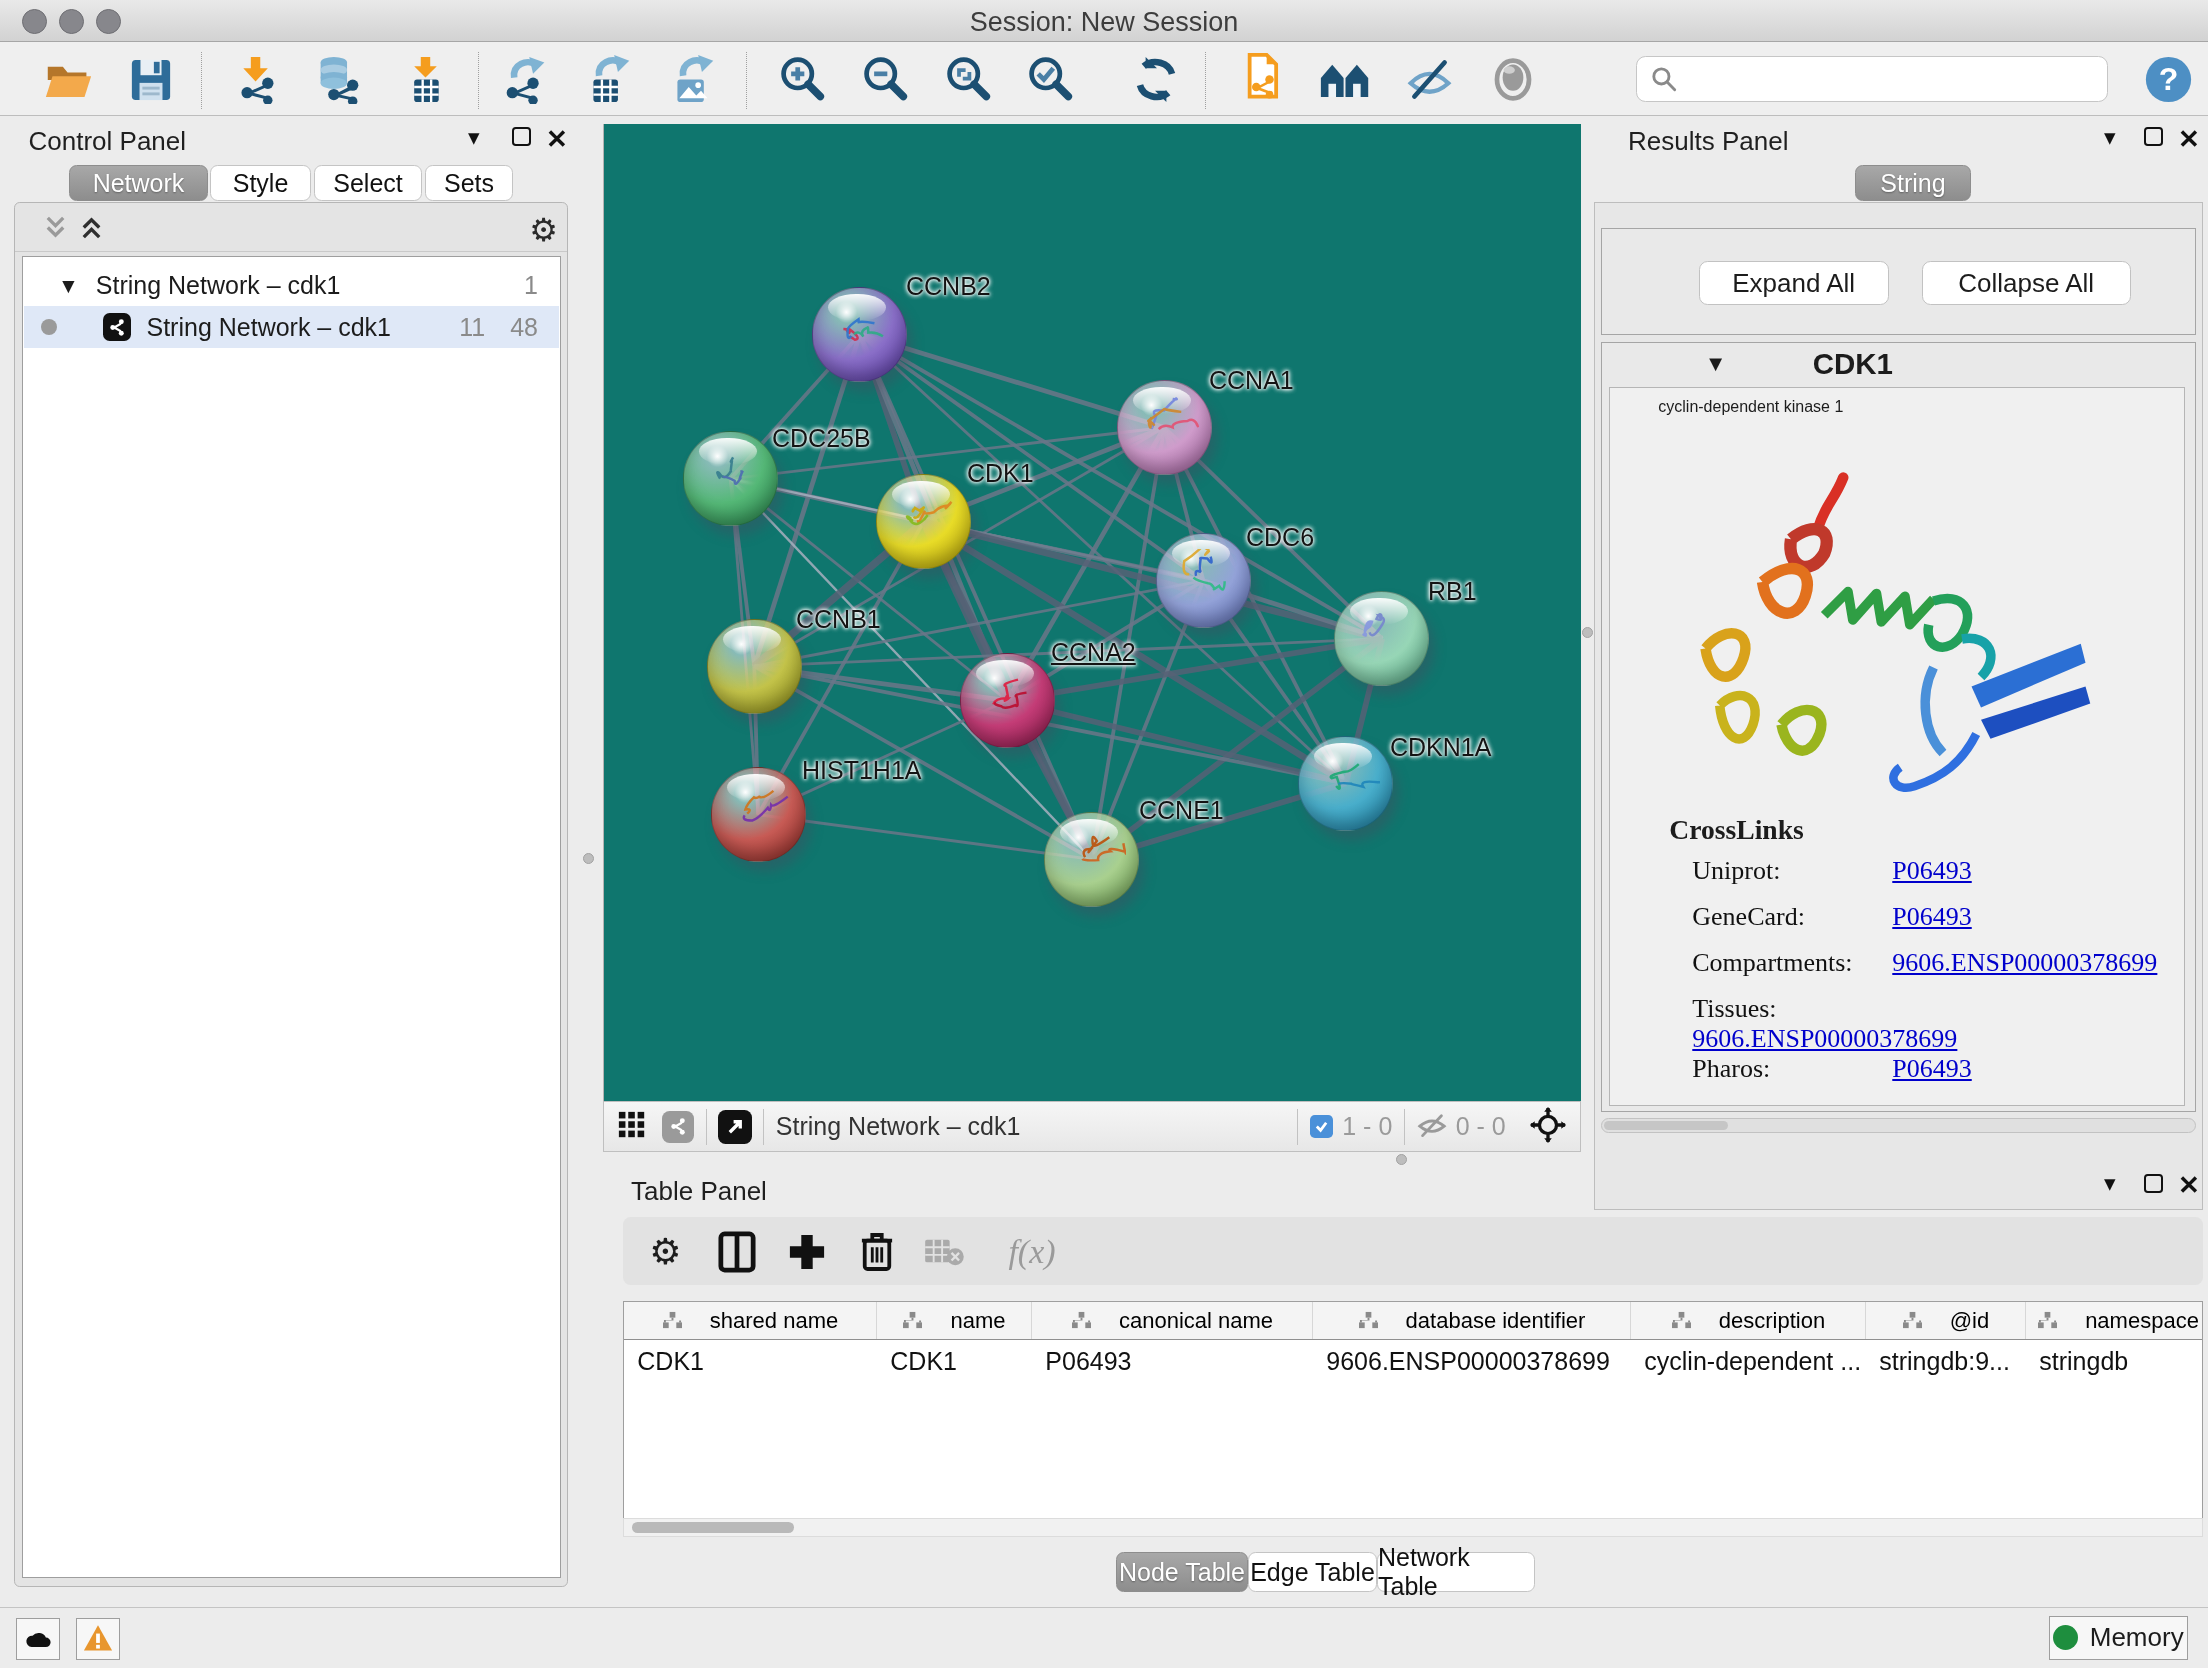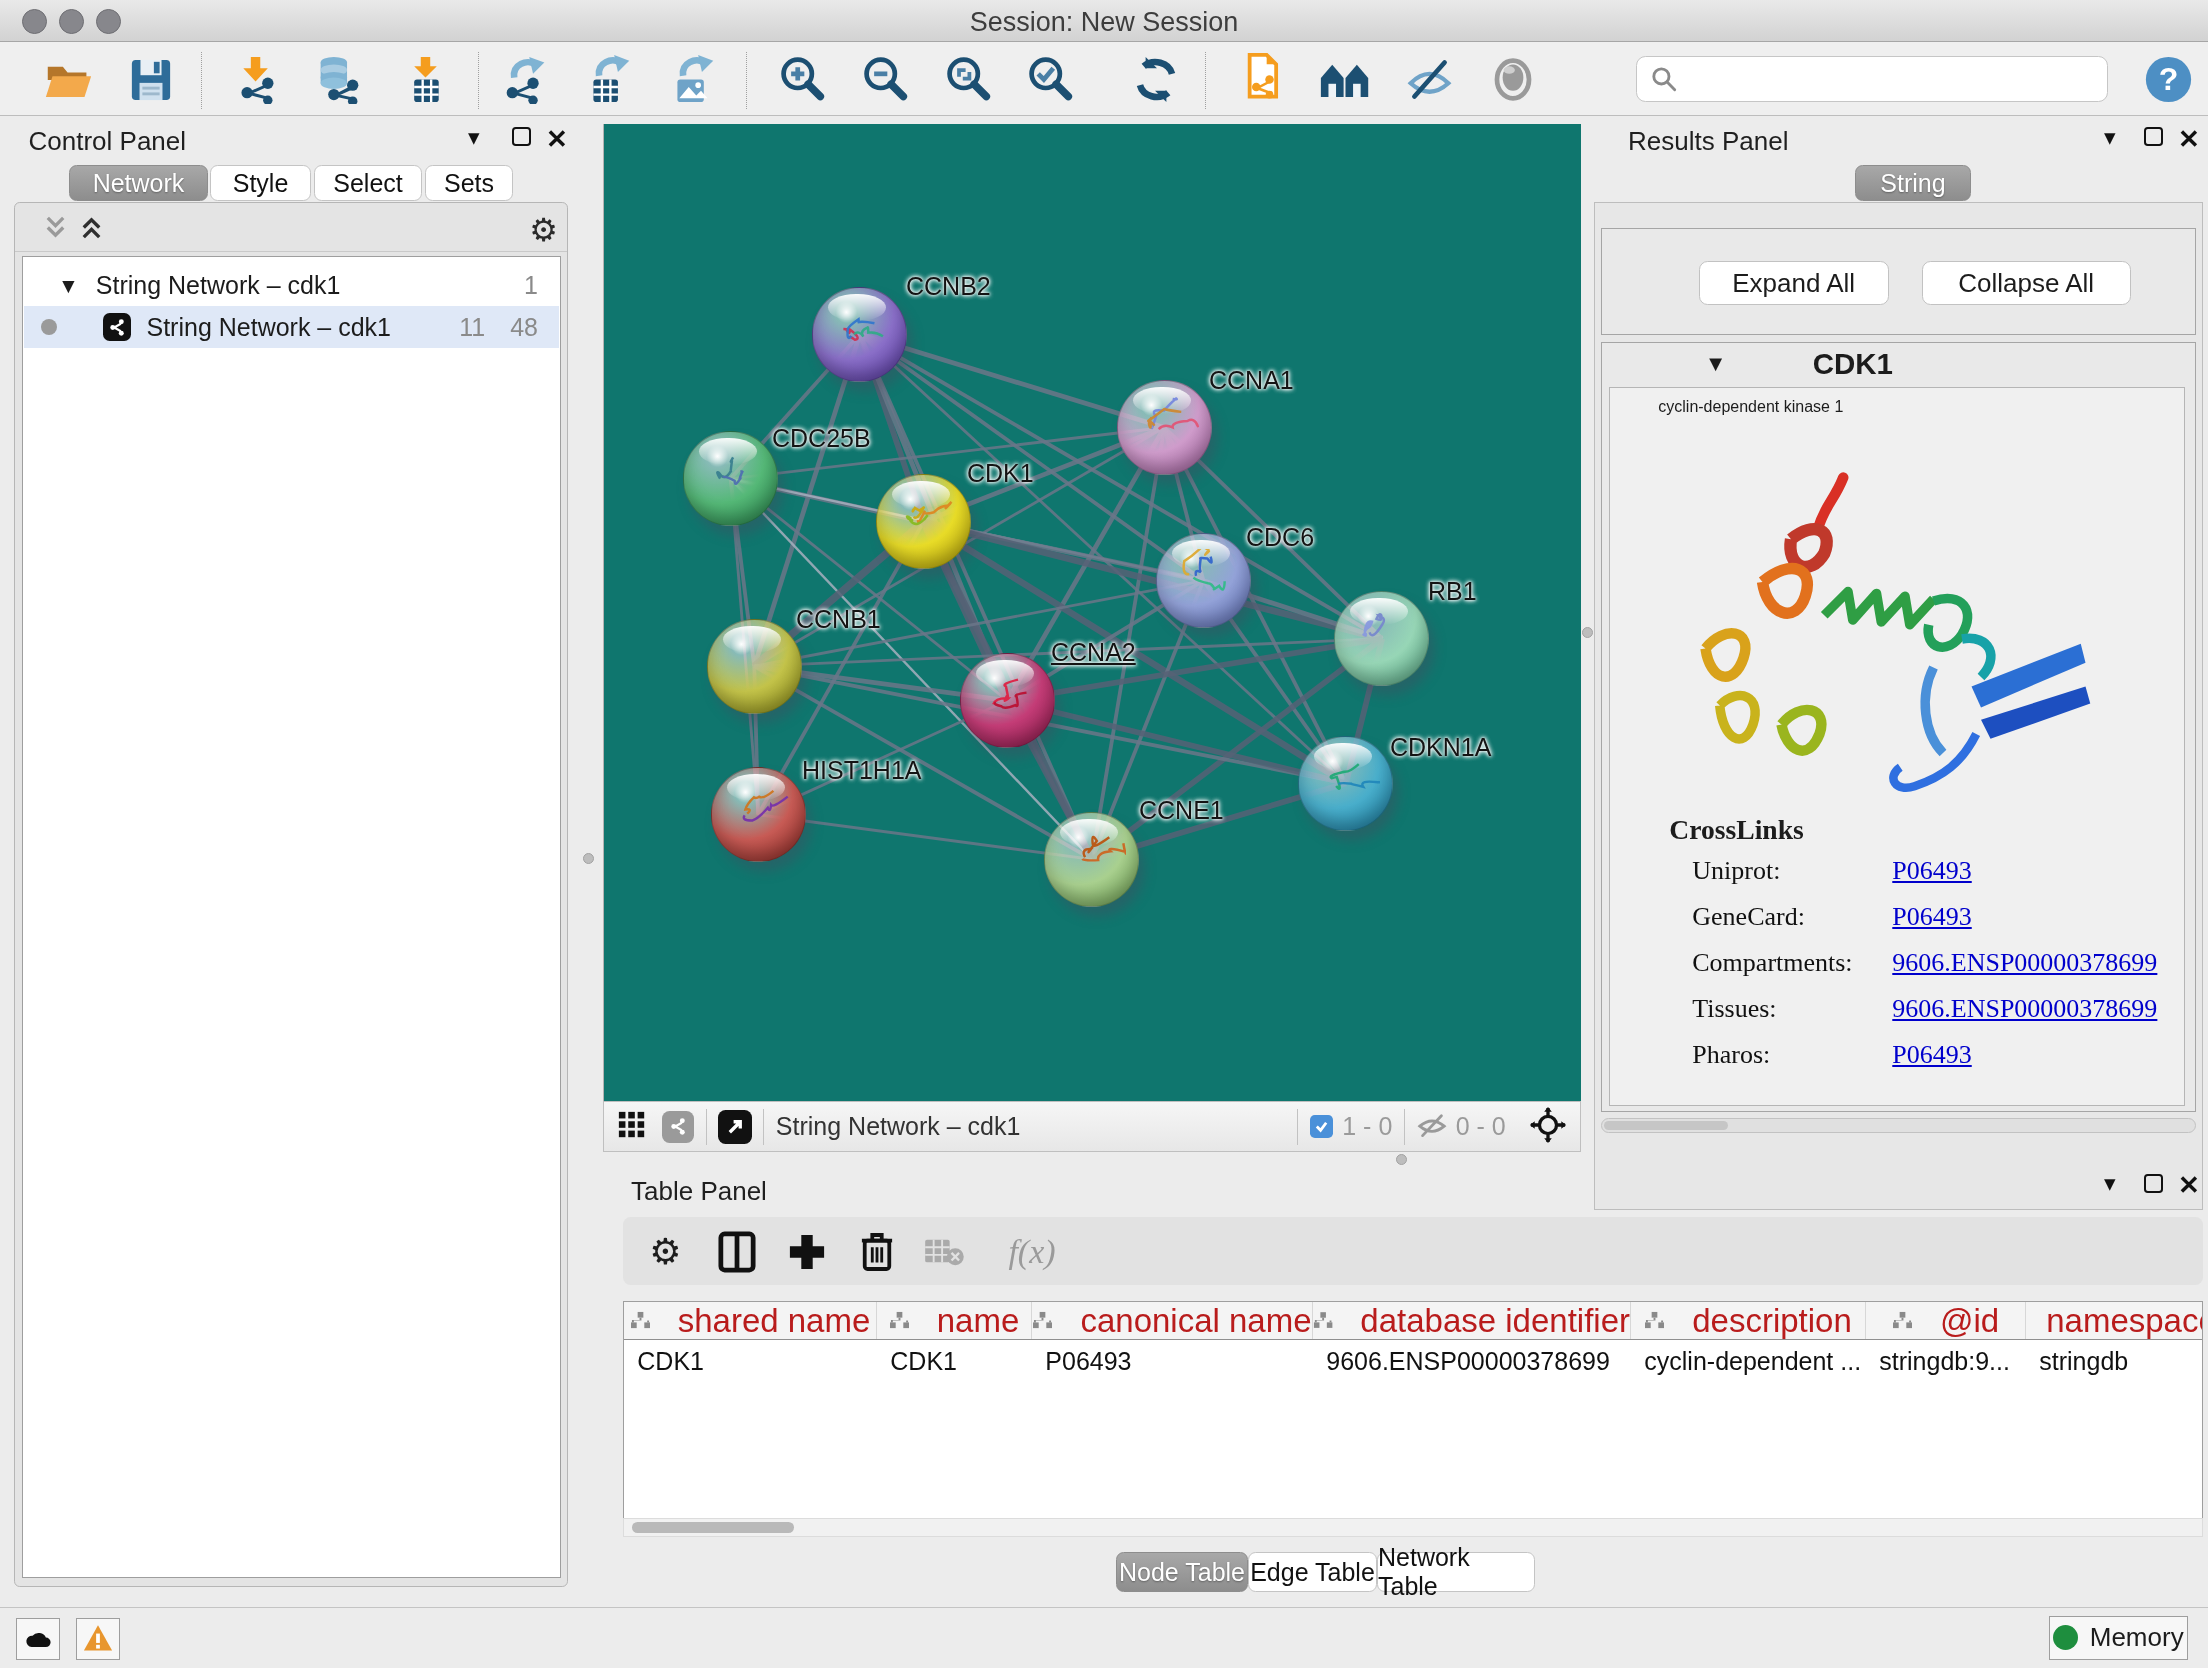--- a/index.html
+++ b/index.html
@@ -79,21 +79,21 @@
   #rp-scroll{position:absolute;left:5.7px;top:915px;width:595px;height:15px;background:#e0e0e0;
       border:1px solid #c2c2c2;border-radius:7.6px;}
   #rp-scroll-thumb{position:absolute;left:1.9px;top:1.9px;width:124px;height:9.5px;background:#c6c6c6;border-radius:5.7px;}
   
   #tp-toolbar{left:623px;top:1217px;width:1580px;height:68px;background:#e2e2e2;border-radius:7.6px;}
   .tp-ic{position:absolute;top:9.5px;width:51px;height:51px;display:flex;align-items:center;justify-content:center;cursor:pointer;}
   #tp-table{left:623px;top:1301px;width:1580px;height:221px;background:#fff;
       border:1px solid #9e9e9e;overflow:hidden;}
   #tp-header{position:absolute;left:0;top:0;height:38px;display:flex;background:#f4f4f4;
       border-bottom:1.9px solid #8f8f8f;}
-  .th{display:flex;align-items:center;justify-content:center;gap:27px;font-size:33px;color:#b91c1c;
+  .th{display:flex;align-items:center;justify-content:center;gap:27px;font-size:22px;color:#000000;
       border-right:1px solid #d7d7d7;overflow:hidden;white-space:nowrap;flex:none;cursor:pointer;}
   #tp-row1{position:absolute;left:0;top:40px;height:38px;display:flex;}
   .td{font-size:25px;color:#111;padding-left:13.3px;display:flex;align-items:center;
       overflow:hidden;white-space:nowrap;flex:none;cursor:pointer;}
   #tp-hscroll{left:623px;top:1518px;width:1580px;height:19px;background:#f1f1f1;border:1px solid #dcdcdc;}
   #tp-hthumb{position:absolute;left:7.6px;top:2.9px;width:162px;height:11.4px;background:#b9b9b9;border-radius:6.7px;}
   
   #statusbar{left:0;top:1607px;width:2208px;height:61px;background:#ececec;border-top:1px solid #c4c4c4;}
   .sbtn{position:absolute;top:9.5px;width:44px;height:42px;background:#f7f7f7;border:1px solid #9e9e9e;
       display:flex;align-items:center;justify-content:center;cursor:pointer;}
@@ -569,21 +569,21 @@
               <a class="serif xl-link">P06493</a>
             </div>
             <div style="display: flex; margin-bottom: 16px;">
               <span class="serif xl-label" style="width:200px">GeneCard:</span>
               <a class="serif xl-link">P06493</a>
             </div>
             <div style="display: flex; margin-bottom: 16px;">
               <span class="serif xl-label" style="width:200px">Compartments:</span>
               <a class="serif xl-link">9606.ENSP00000378699</a>
             </div>
-            <div style="display: flex; margin-bottom: 16px;">
+            <div style="display: flex;  flex-direction: column;">
               <span class="serif xl-label" style="width:200px">Tissues:</span>
               <a class="serif xl-link">9606.ENSP00000378699</a>
             </div>
             <div style="display: flex; margin-bottom: 16px;">
               <span class="serif xl-label" style="width:200px">Pharos:</span>
               <a class="serif xl-link">P06493</a>
             </div>
           </div>
       </div>
     </div>

